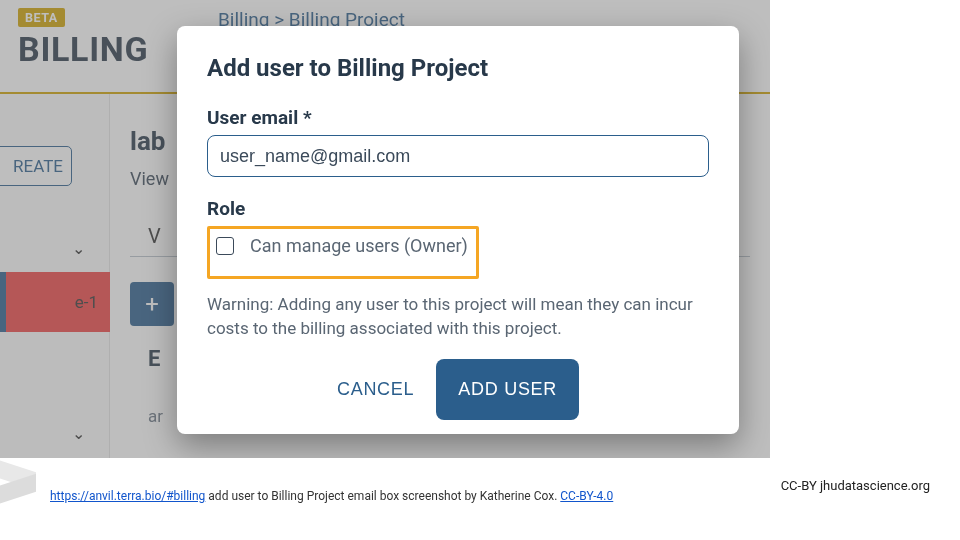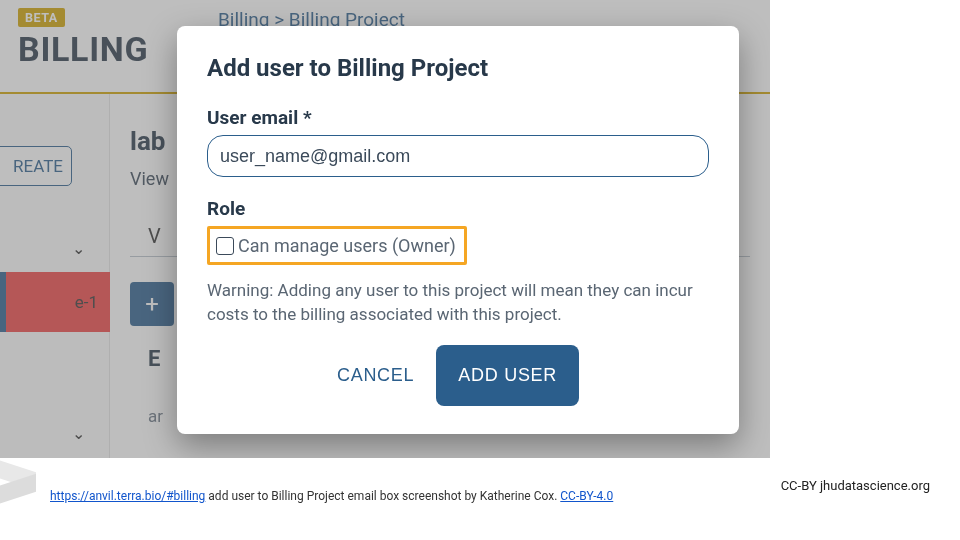--- a/index.html
+++ b/index.html
@@ -24,22 +24,22 @@
   .view { position: absolute; left: 130px; top: 168px; font-size: 18px; color: #3b4a5a; }
   .vee { position: absolute; left: 148px; top: 224px; font-size: 20px; color: #333; }
   .hr1 { position: absolute; left: 130px; top: 256px; width: 620px; height: 1px; background: #b9c2cb; }
   .plusbtn { position: absolute; left: 130px; top: 282px; width: 44px; height: 44px; background: #2b5e8c; color: #fff; border-radius: 4px; display: flex; align-items: center; justify-content: center; font-size: 24px; }
   .E { position: absolute; left: 148px; top: 346px; font-size: 22px; font-weight: 700; color: #28394a; }
   .ar { position: absolute; left: 148px; top: 406px; font-size: 17px; color: #6b7785; }
   
   .modal { position: absolute; left: 177px; top: 26px; width: 562px; height: 408px; background: #fff; border-radius: 8px; box-shadow: 0 12px 32px rgba(0,0,0,0.35); padding: 28px 30px 24px 30px; }
   .modal h2 { font-size: 24px; font-weight: 700; color: #28394a; margin-bottom: 24px; }
   .fld-label { font-size: 19px; font-weight: 700; color: #28394a; margin-bottom: 6px; }
-  .input { width: 100%; height: 42px; border: 1px solid #2b5e8c; border-radius: 16px; padding: 0 12px; font-size: 18px; color: #3b4a5a; background: #fff; margin-bottom: 20px; }
-  .role-box { border: 3px solid #f5a623; border-radius: 2px; padding: 6px 8px 6px 6px; display: inline-flex; align-items: center; gap: 4px; margin-bottom: 14px; }
+  .input { width: 100%; height: 42px; border: 1px solid #2b5e8c; border-radius: 8px; padding: 0 12px; font-size: 18px; color: #3b4a5a; background: #fff; margin-bottom: 20px; }
+  .role-box { border: 3px solid #f5a623; border-radius: 2px; padding: 6px 8px 20px 6px; display: inline-flex; align-items: center; gap: 16px; margin-bottom: 14px; }
   .cb { width: 18px; height: 18px; border: 1.6px solid #3b4a5a; border-radius: 3px; background: #fff; }
   .role-text { font-size: 18px; color: #5a6673; }
   .warn { font-size: 17px; color: #5a6673; line-height: 1.4; margin-bottom: 18px; max-width: 490px; }
   .actions { display: flex; justify-content: center; align-items: center; gap: 22px; }
   .btn-cancel { color: #2b5e8c; font-size: 18px; letter-spacing: 0.04em; background: none; border: none; cursor: pointer; }
   .btn-add { background: #2b5e8c; color: #fff; font-size: 18px; letter-spacing: 0.04em; border: none; border-radius: 8px; padding: 20px 22px; cursor: pointer; }
   
   .footer { position: absolute; left: 0; top: 476px; width: 960px; height: 40px; display: flex; align-items: center; font-size: 12px; color: #333; }
   .footer .link { color: #1155cc; text-decoration: underline; }
   .footer-left { margin-left: 50px; }

